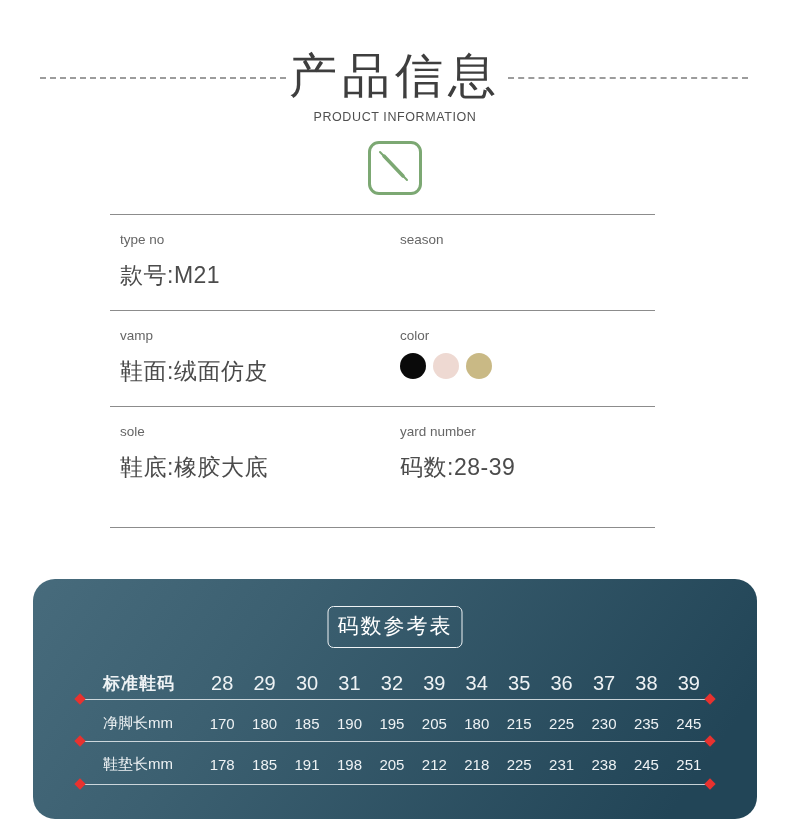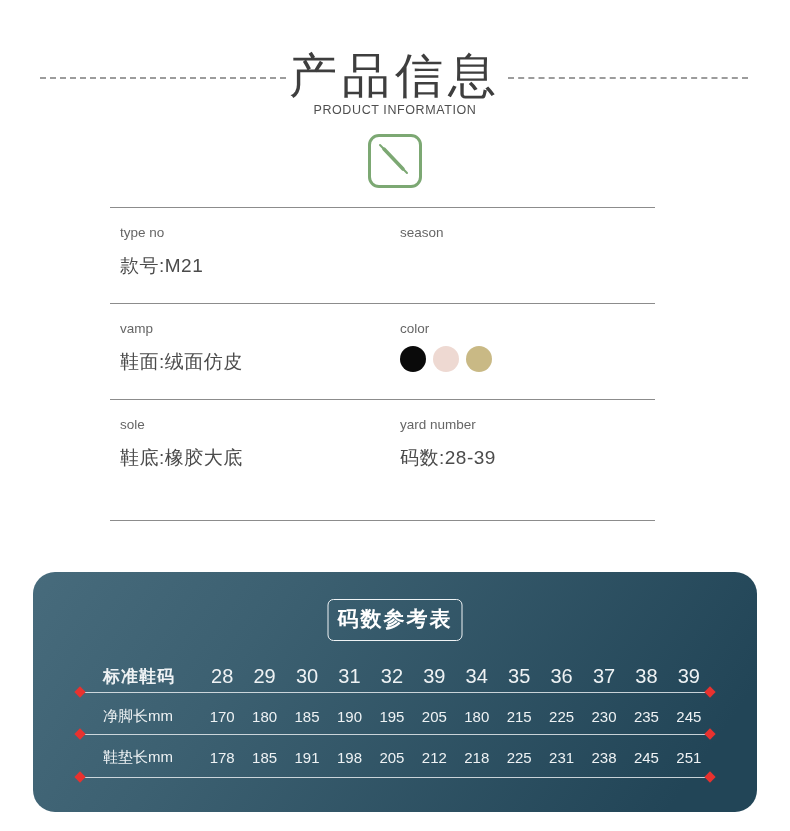--- a/index.html
+++ b/index.html
@@ -18,57 +18,57 @@
     position: absolute; top: 77px; height: 0;
     border-top: 2px dashed #9c9c9c;
   }
   .dash-left  { left: 40px;  width: 246px; }
   .dash-right { right: 42px; width: 240px; }
   .page-title {
     font-size: 48px; font-weight: 500; color: #3e3e3e;
     letter-spacing: 5px; line-height: 1.1;
   }
   .page-subtitle {
-    font-size: 12.5px; color: #4f4f4f;
+    margin-top: 7px; font-size: 12.5px; color: #4f4f4f;
     letter-spacing: 0.6px; font-weight: 500;
   }
   .icon-box {
     width: 54px; height: 54px; margin: 17px auto 0;
     border: 3px solid #7ca873; border-radius: 11px;
     display: flex; align-items: center; justify-content: center;
   }
 
   
   .info-table { width: 545px; margin: 19px 0 8px 110px; }
   .info-row {
     display: flex; border-top: 1px solid #8c8c8c;
     padding: 17px 0 0; height: 96px;
   }
   .info-row:last-child { height: 122px; border-bottom: 1px solid #8c8c8c; }
   .cell-left  { width: 290px; padding-left: 10px; }
   .cell-right { flex: 1; }
   .info-label { font-size: 13.5px; color: #666666; }
-  .info-value { margin-top: 13px; font-size: 19px; color: #4b4b4b; letter-spacing: 0.5px; }
+  .info-value { margin-top: 13px; font-size: 23px; color: #4b4b4b; letter-spacing: 0.5px; }
   .swatches { margin-top: 10px; display: flex; }
   .dot { width: 26px; height: 26px; border-radius: 50%; margin-right: 7px; }
 
   
   .size-panel {
     position: relative;
     width: 724px; height: 240px;
     margin: 51px 0 0 33px;
     border-radius: 22px;
     background: linear-gradient(125deg, #476b7c 0%, #3c6071 30%, #224557 90%);
     color: #eef2f4;
   }
   .chart-title {
     position: absolute; top: 27px; left: 50%; transform: translateX(-50%);
     border: 1px solid #eff3f5; border-radius: 6px;
     padding: 5px 9px 7px;
-    font-size: 21px; font-weight: bold; color: #ffffff;
+    font-size: 21px; font-weight: normal; color: #ffffff;
     letter-spacing: 2px; white-space: nowrap;
   }
   .chart-row {
     position: absolute; left: 47px; right: 47px;
     display: flex; align-items: center; margin-left: 16px;
   }
   .chart-row .row-label { width: 105px; padding-left: 7px; white-space: nowrap; }
   .chart-row .row-values { flex: 1; display: flex; }
   .row-values span { flex: 1; text-align: center; }
   .row-sizes   { top: 90px;  height: 30px; }

